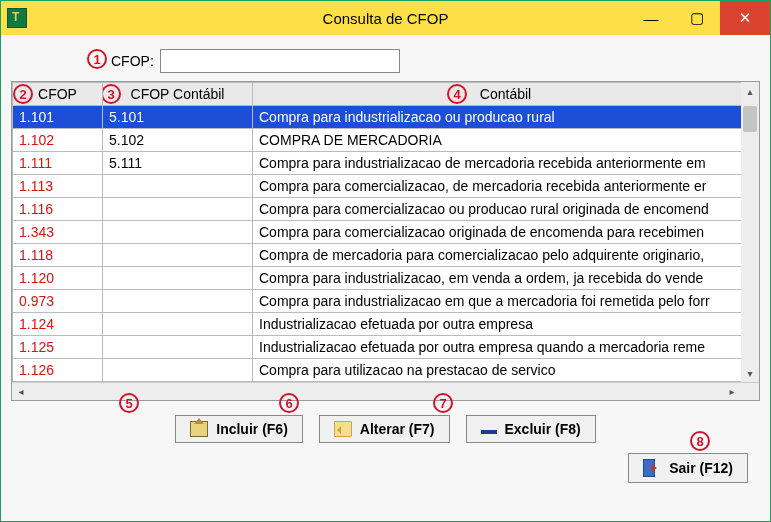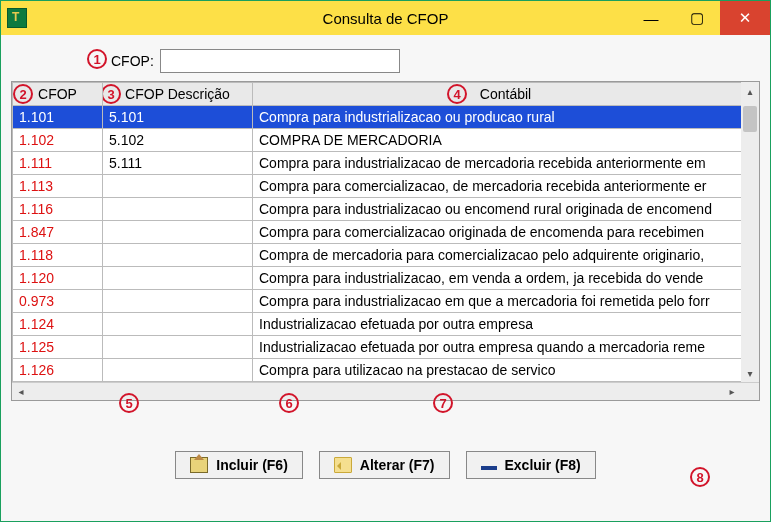--- a/index.html
+++ b/index.html
@@ -152,21 +152,20 @@
   .winbtn {
     border: 1px solid #888;
     background: #f1f1f1;
     padding: 5px 14px;
     font-size: 14px;
     font-weight: bold;
     display: inline-flex;
     align-items: center;
     gap: 8px;
     cursor: pointer;
-    margin-top: 36px;
   }
   .ico {
     width: 18px; height: 16px; display: inline-block; position: relative;
   }
   .ico-incluir {
     border: 1px solid #7a6a2a; background: #e8d37a;
   }
   .ico-incluir::after {
     content: ""; position: absolute; left: 3px; top: -4px;
     width: 0; height: 0;
@@ -245,21 +244,21 @@
         <tr>
           <th>
             <span class="thcell">
               <span class="marker" style="left:-6px; top:-2px;">2</span>
               <span>CFOP</span>
             </span>
           </th>
           <th>
             <span class="thcell">
               <span class="marker" style="left:-8px; top:-2px;">3</span>
-              <span>CFOP Descrição</span>
+              <span>CFOP Contábil</span>
             </span>
           </th>
           <th>
             <span class="thcell">
               <span class="marker" style="left:188px; top:-2px;">4</span>
               <span>Contábil</span>
             </span>
           </th>
         </tr>
       </thead>
@@ -280,24 +279,24 @@
             <td>Compra para industrializacao de mercadoria recebida anteriormente em</td>
           </tr>
           <tr>
             <td class="cfop">1.113</td>
             <td></td>
             <td>Compra para comercializacao, de mercadoria recebida anteriormente er</td>
           </tr>
           <tr>
             <td class="cfop">1.116</td>
             <td></td>
-            <td>Compra para industrializacao ou encomend rural originada de encomend</td>
-          </tr>
-          <tr>
-            <td class="cfop">1.847</td>
+            <td>Compra para comercializacao ou producao rural originada de encomend</td>
+          </tr>
+          <tr>
+            <td class="cfop">1.343</td>
             <td></td>
             <td>Compra para comercializacao originada de encomenda para recebimen</td>
           </tr>
           <tr>
             <td class="cfop">1.118</td>
             <td></td>
             <td>Compra de mercadoria para comercializacao pelo adquirente originario,</td>
           </tr>
           <tr>
             <td class="cfop">1.120</td>

